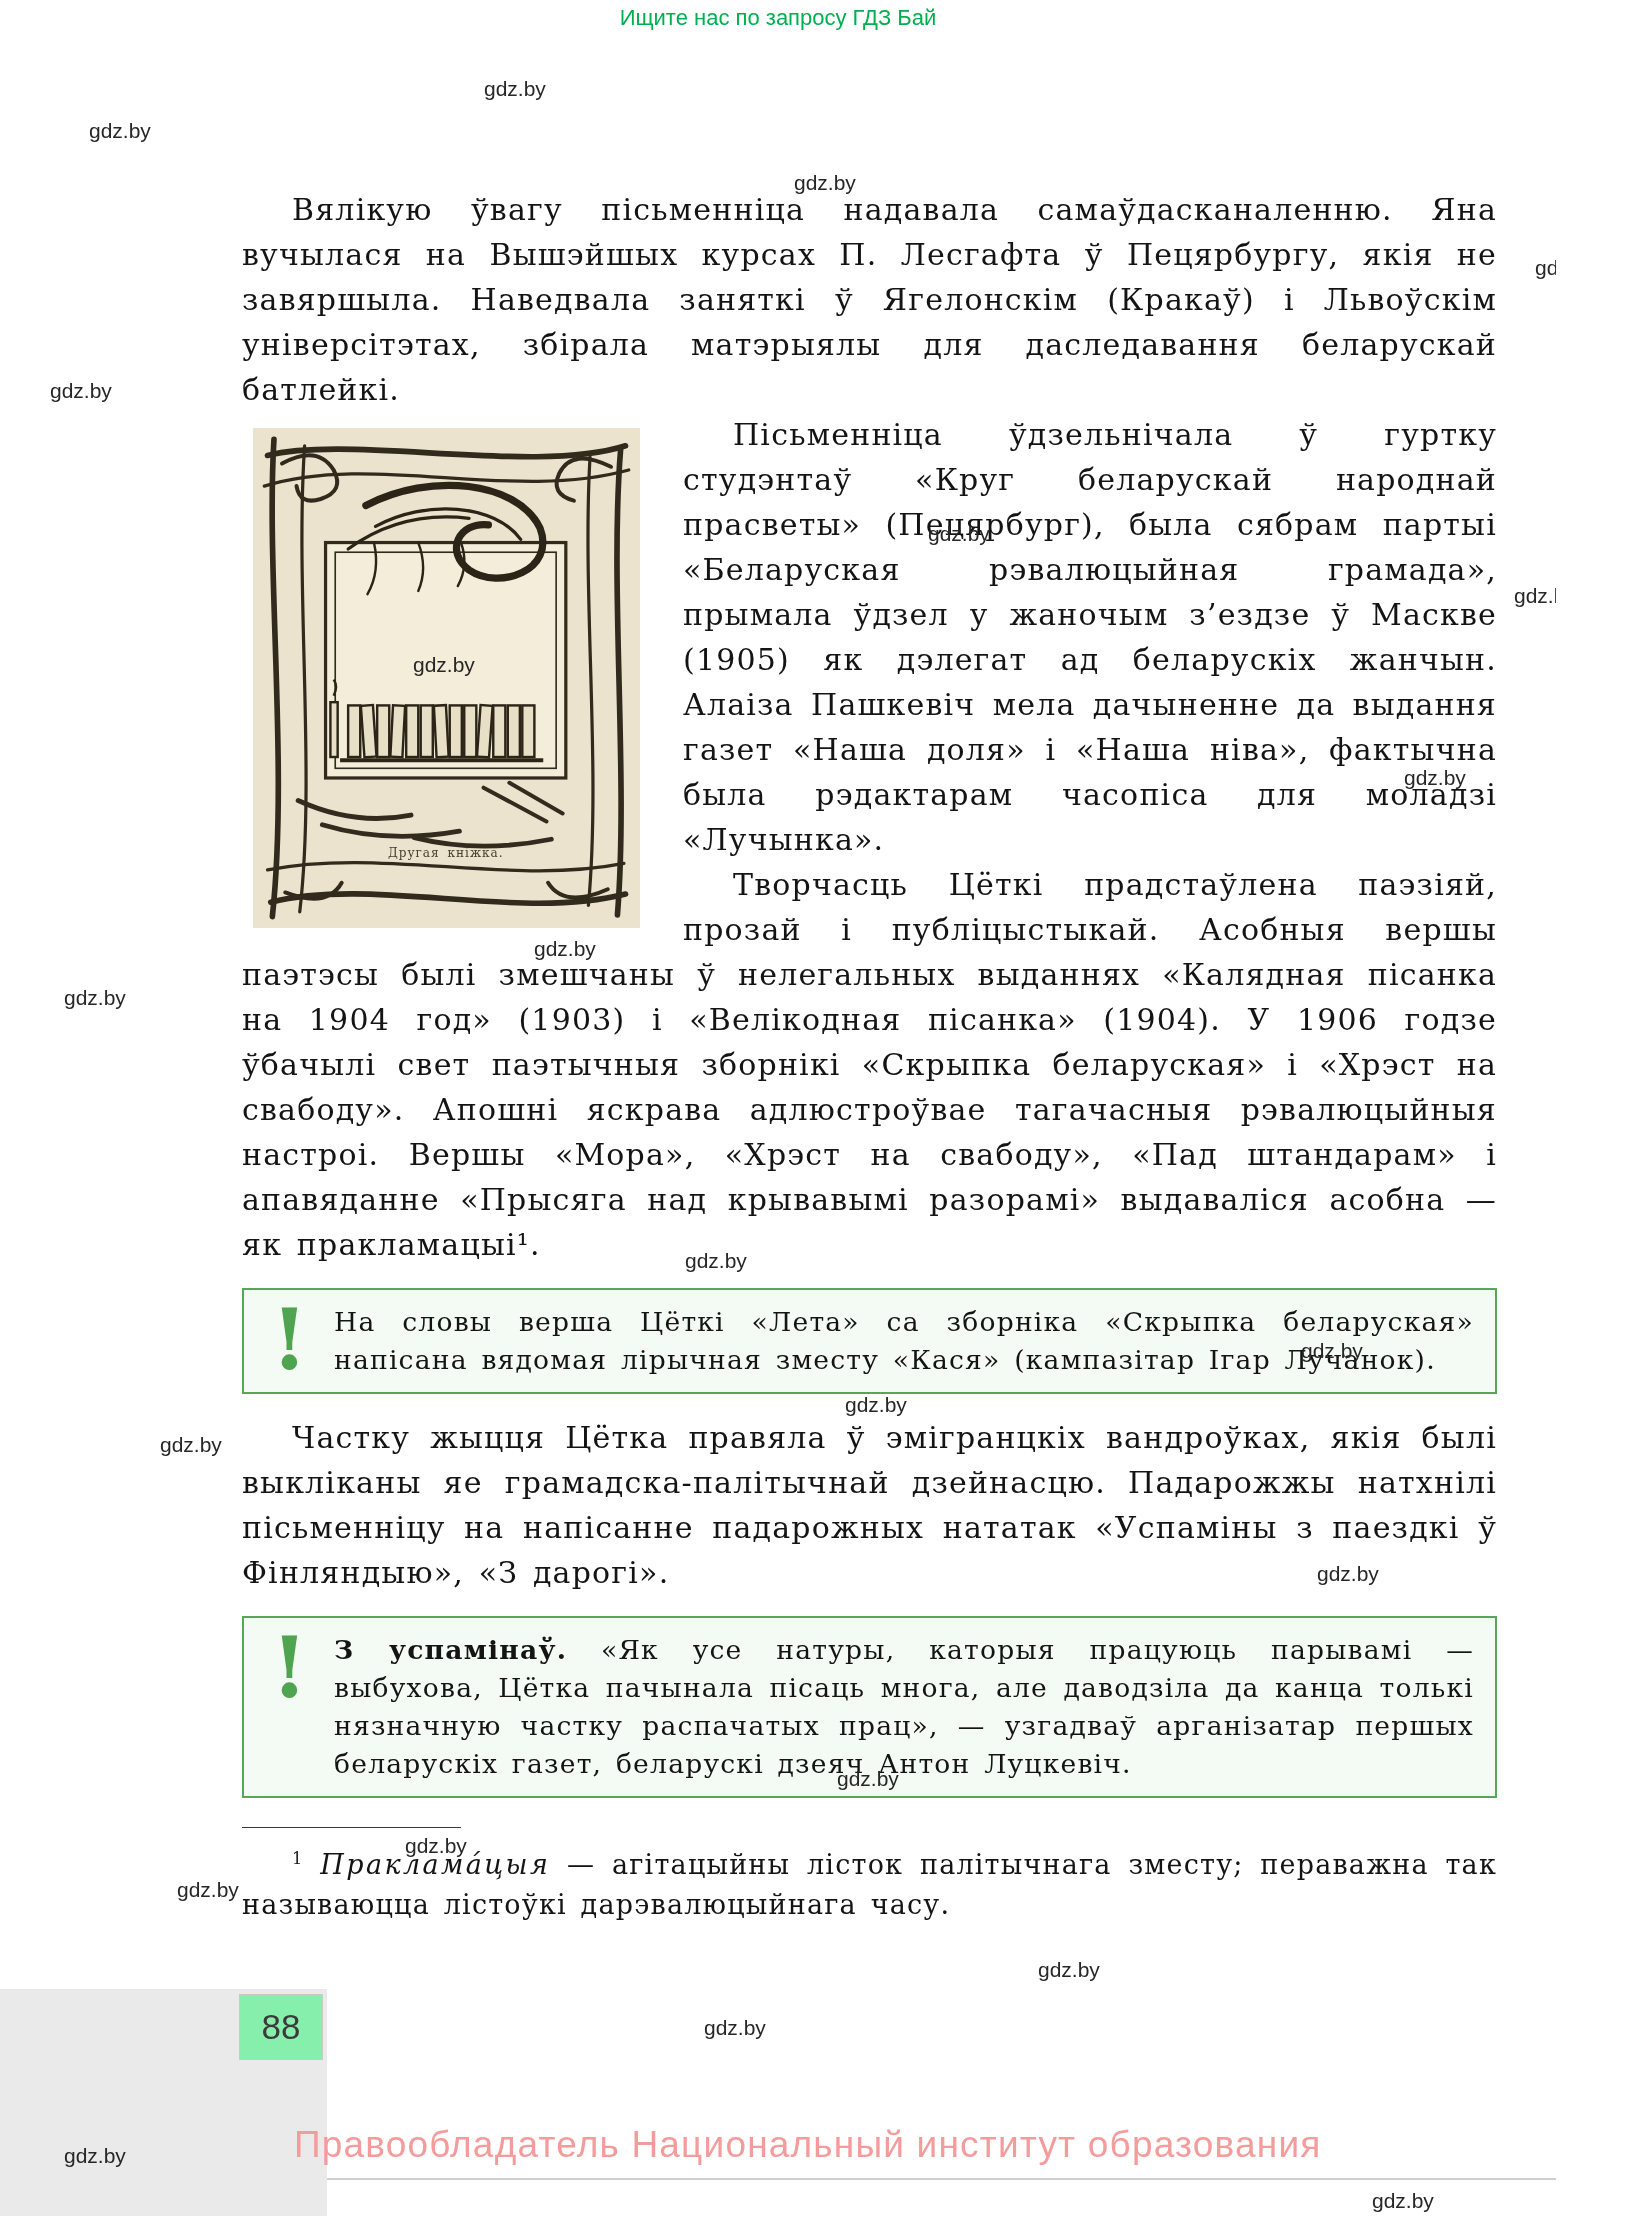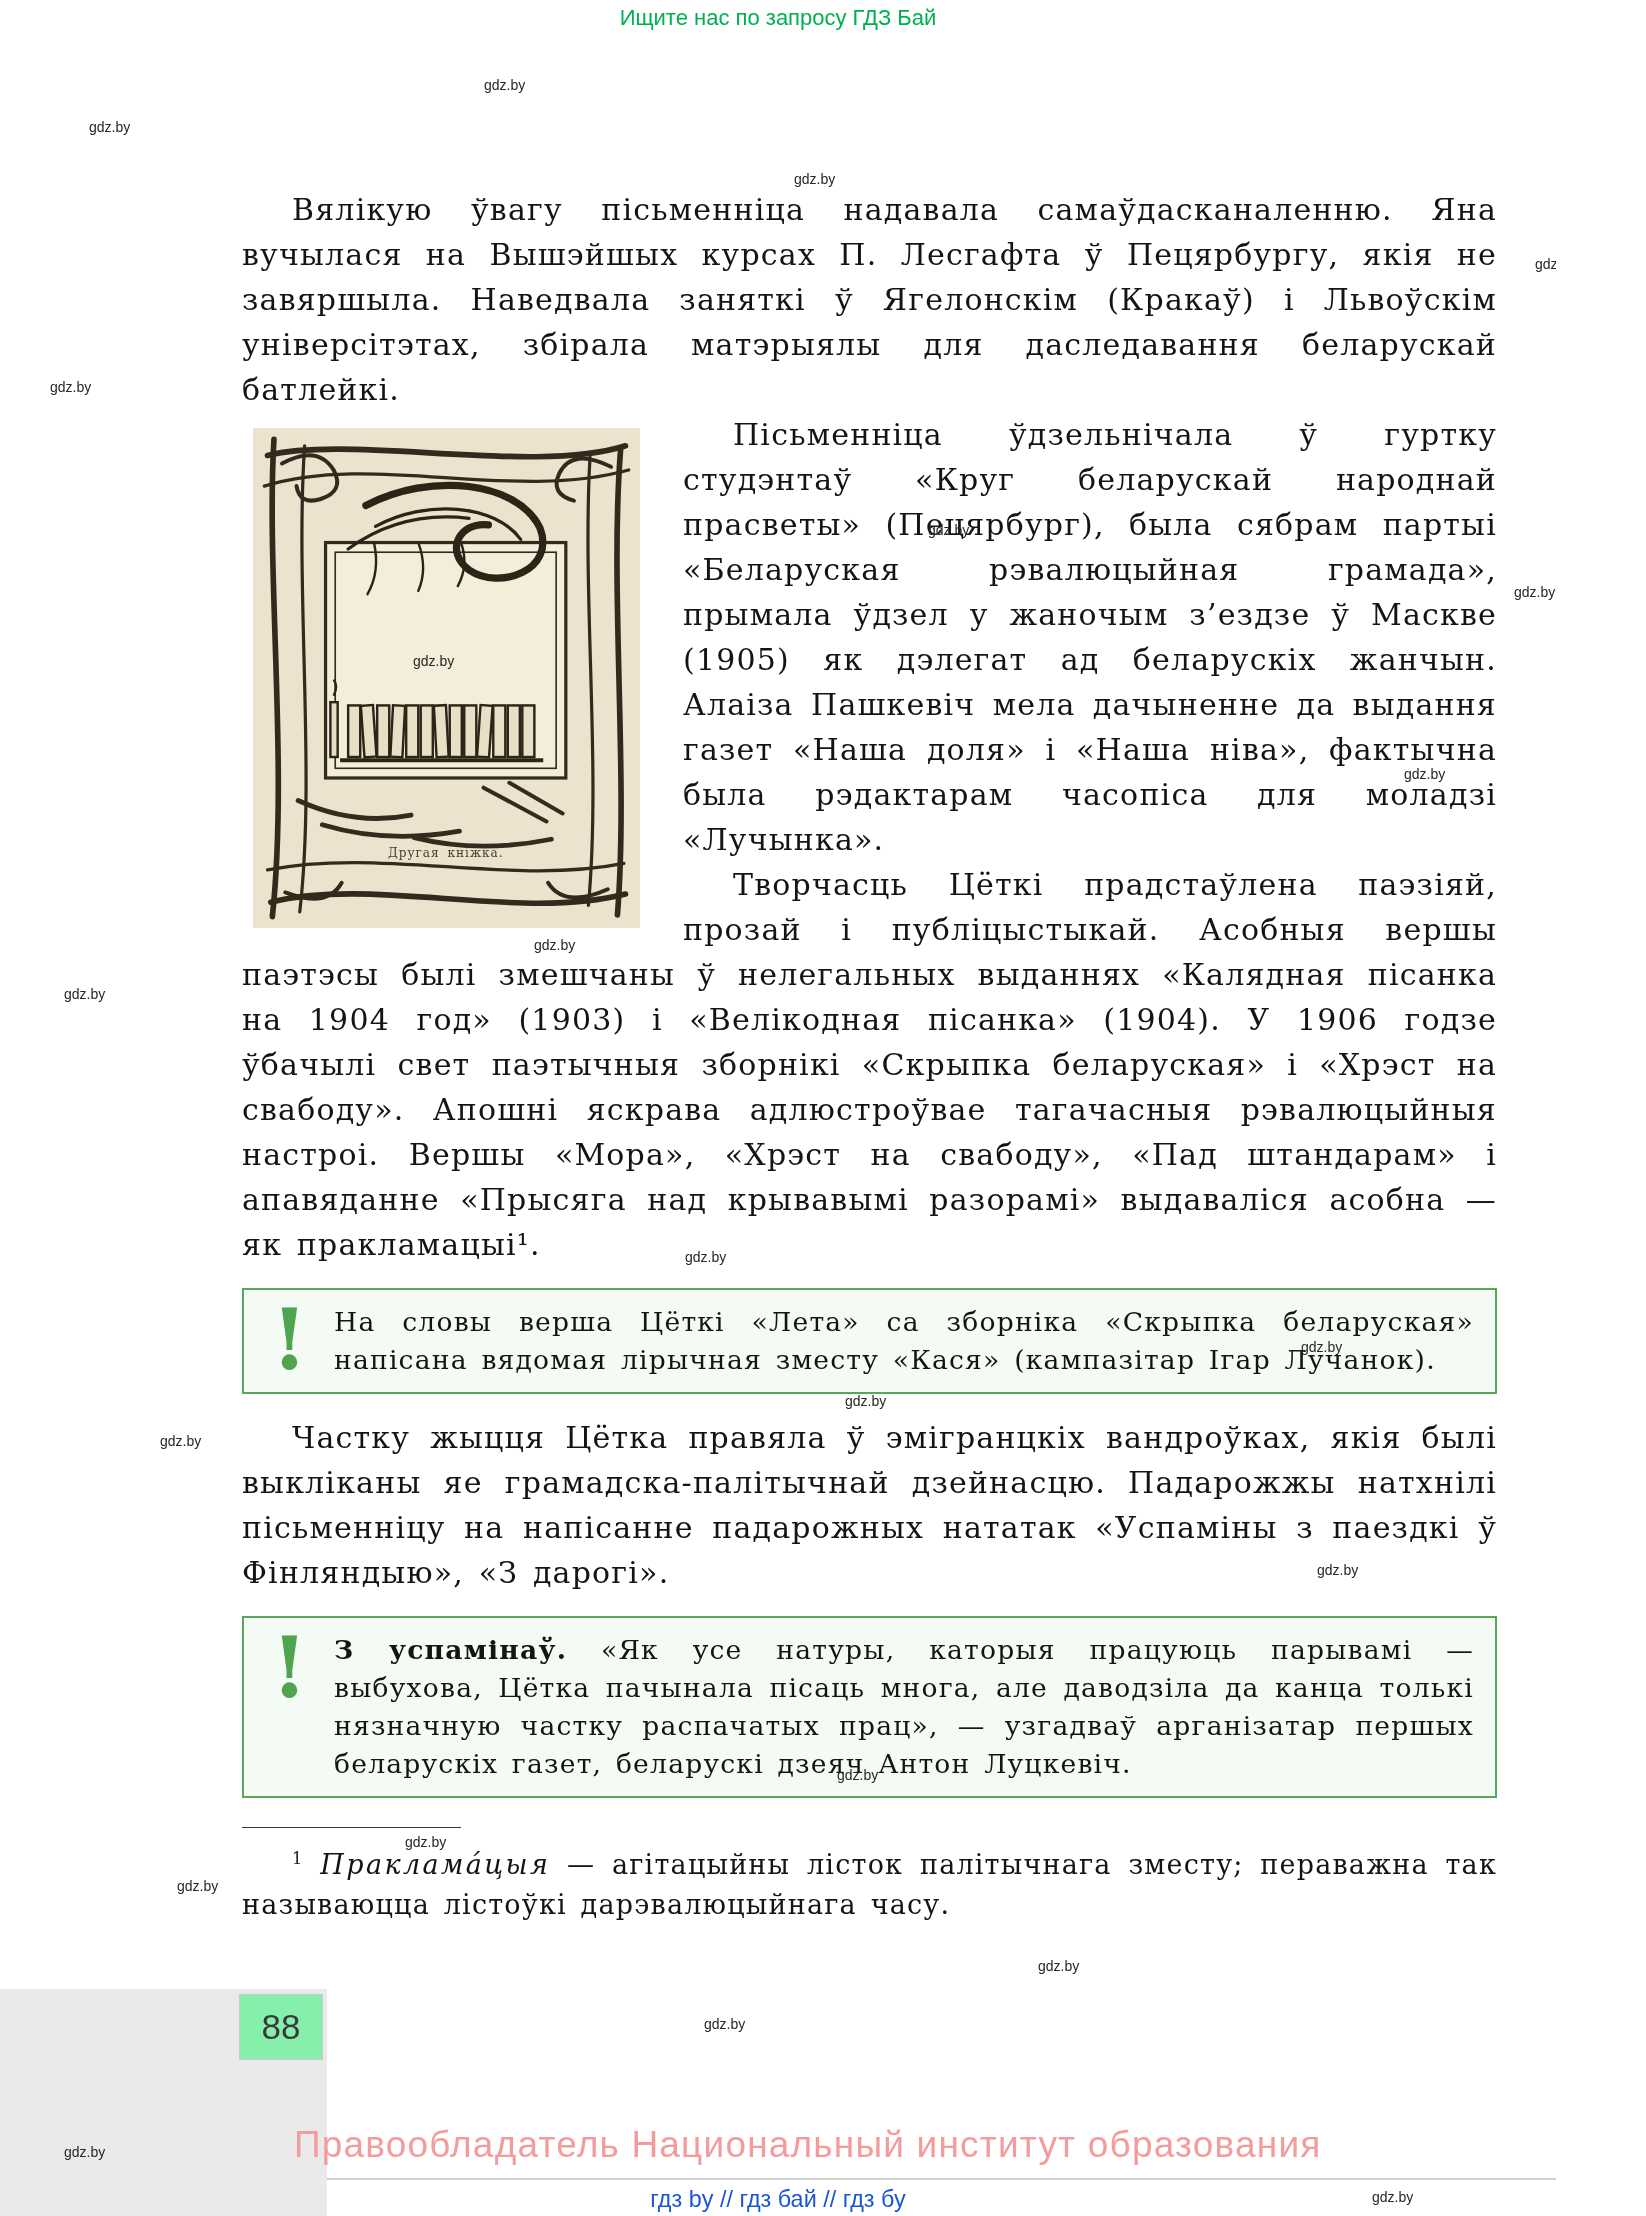--- a/index.html
+++ b/index.html
@@ -2,21 +2,21 @@
 <html style="font-size:13px"><head>
 <meta charset="utf-8">
 <style>
   html,body{margin:0;padding:0;background:#ffffff;}
   .page{position:relative;width:1556px;height:2216px;background:#ffffff;
         font-family:"DejaVu Serif",serif;color:#141414;overflow:hidden;}
 
   .top-banner{position:absolute;top:4.8px;left:0;width:100%;text-align:center;
         font-family:"Liberation Sans",sans-serif;font-size:22px;color:#00b050;}
 
-  .wm{position:absolute;font-family:"Liberation Sans",sans-serif;font-size:14px;
+  .wm{position:absolute;font-family:"Liberation Sans",sans-serif;font-size:21px;
       color:#272727;z-index:6;white-space:nowrap;}
 
   .content{position:absolute;left:242px;top:187px;width:1255px;
            font-size:30px;line-height:45px;text-align:justify;
            letter-spacing:1.2px;word-spacing:4px;}
   .content p{margin:0;text-indent:50px;}
 
   figure.cover-fig{float:left;width:387px;margin:4.8px 32px 11.3px 0;padding:11px;}
   .cover-art{width:387px;height:500px;display:block;background:#ebe3cd;}
   figcaption{font-size:26.6px;line-height:37px;text-align:center;margin-top:9.7px;
@@ -162,16 +162,15 @@
     <p class="footnote"><sup>1</sup> <i class="term">Пракламáцыя</i> <span>— агітацыйны лісток палітычнага зместу; пераважна так называюцца лістоўкі дарэвалюцыйнага часу.</span></p>
 
   </div>
 
   <div class="footer-band"></div>
   <div class="pageno">
     <span>88</span>
   </div>
   <div class="copyright">Правообладатель Национальный институт образования</div>
   <div class="footer-line"></div>
-  <div class="footer-links">гдз by  //  гдз бай  //  гдз бу</div>
 
 </div>
 
 
 </body></html>

